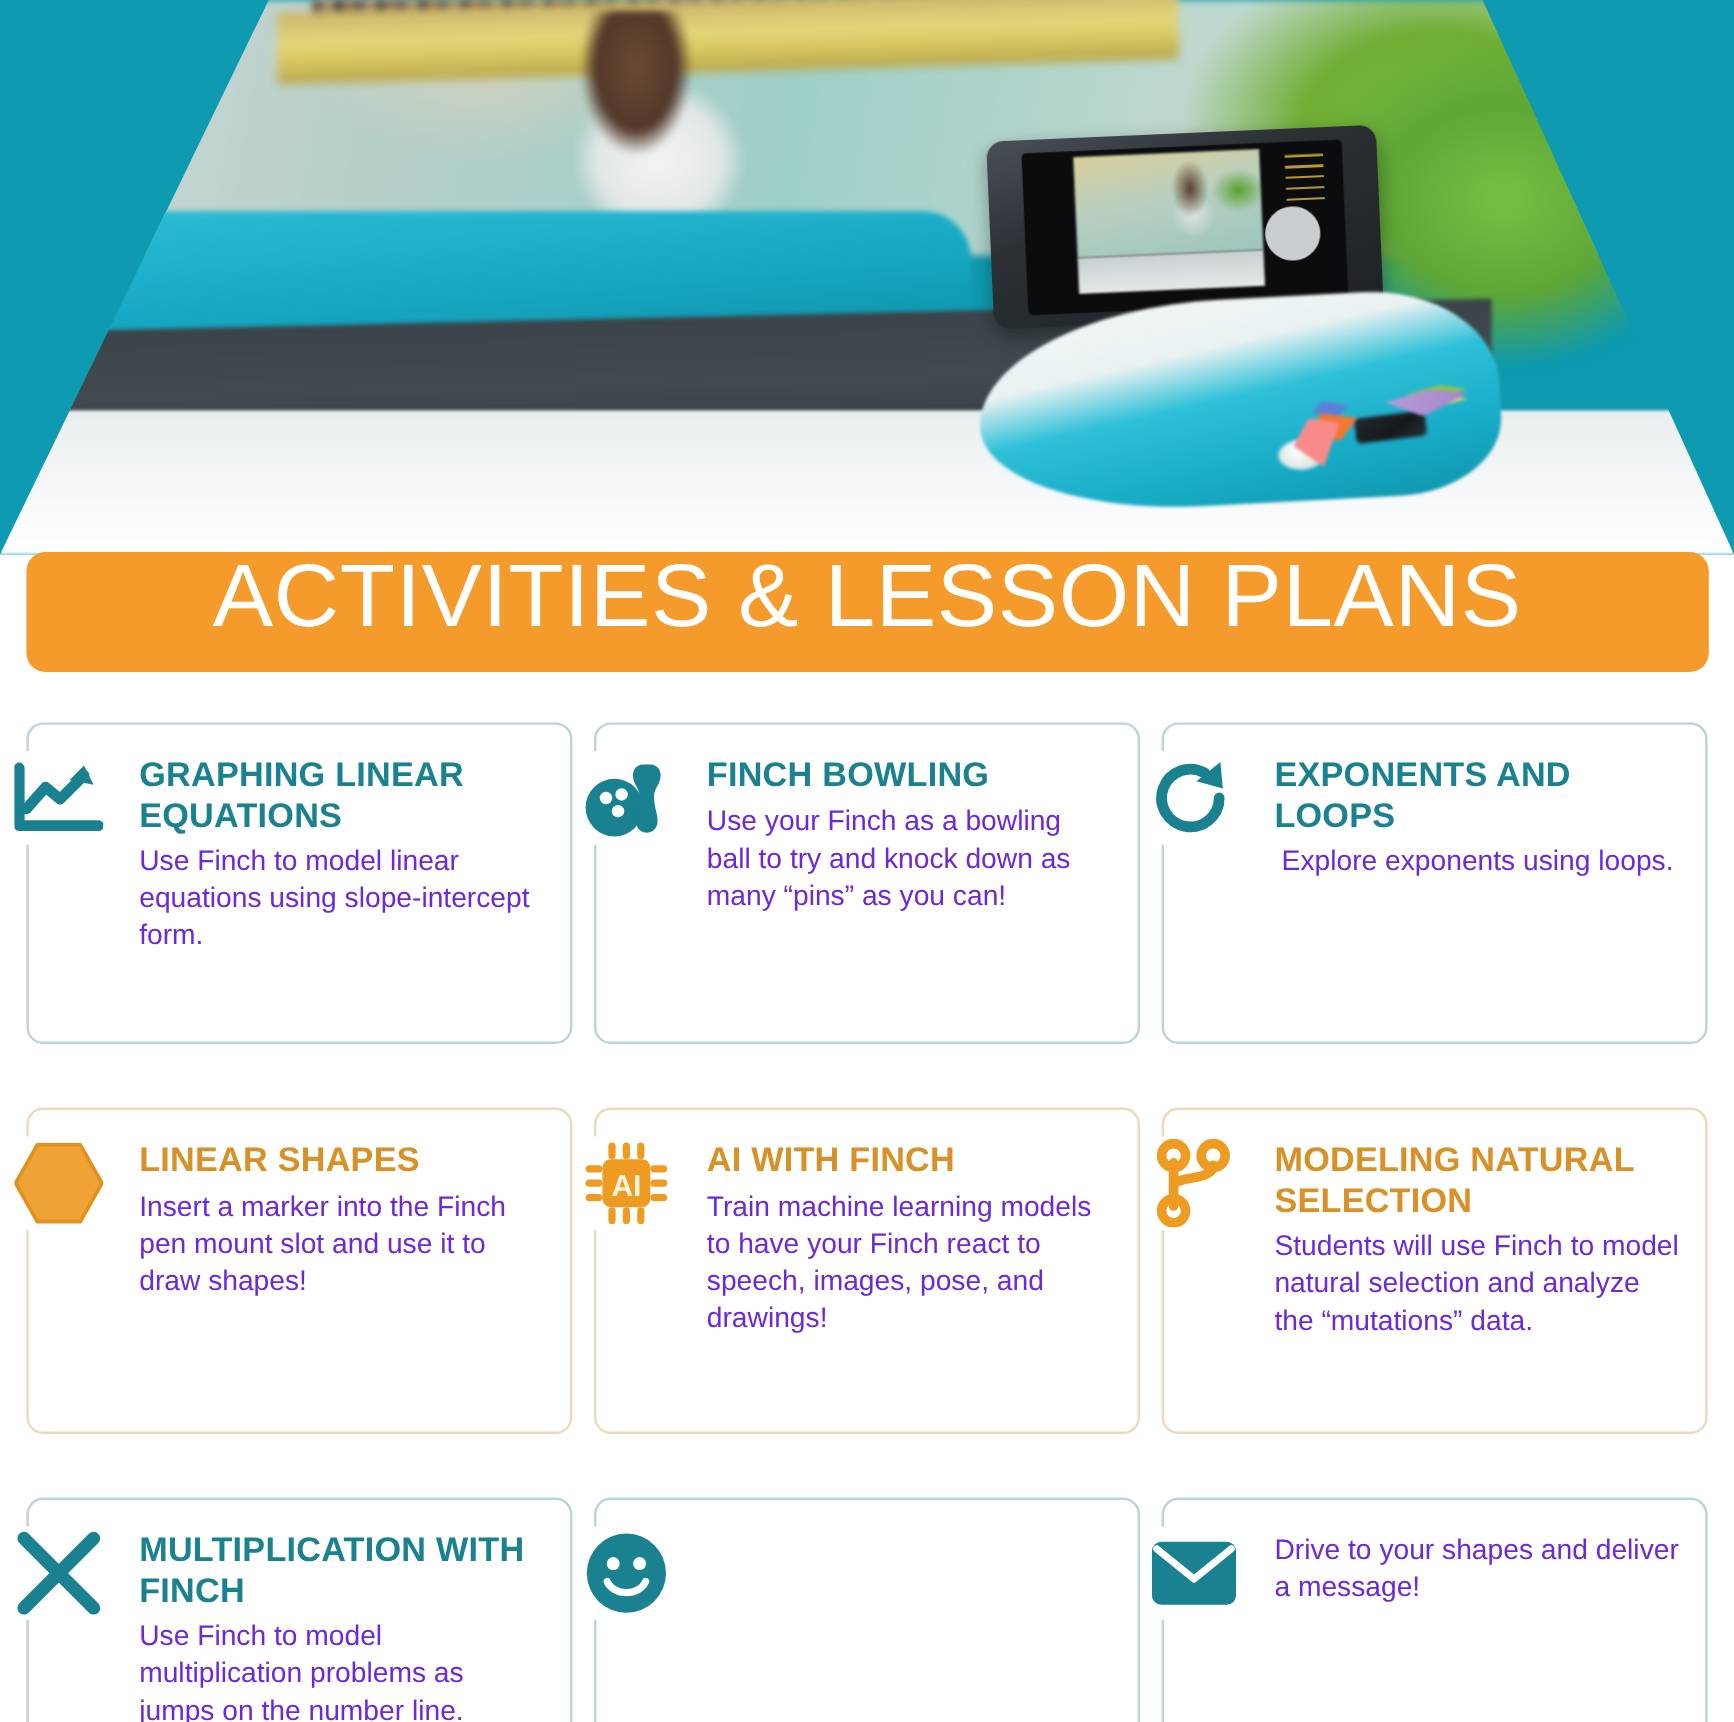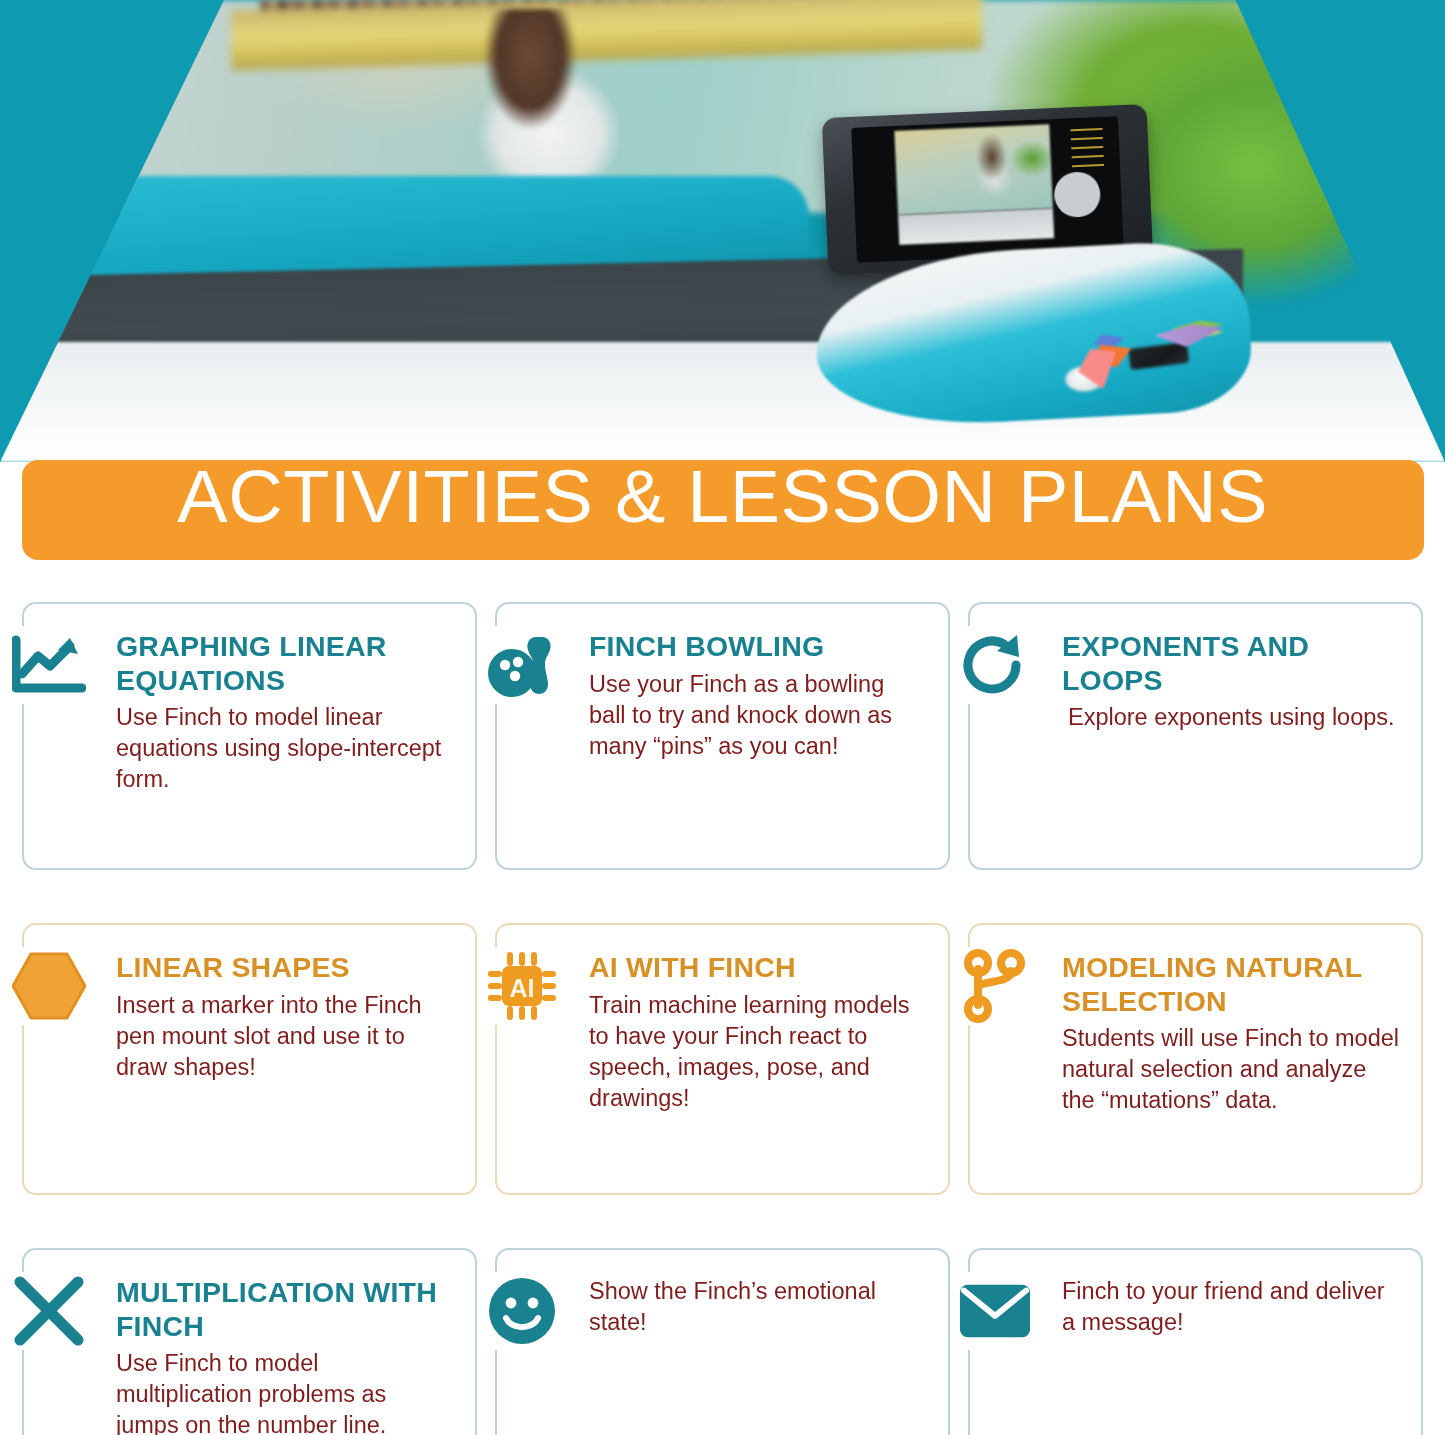--- a/index.html
+++ b/index.html
@@ -293,21 +293,21 @@
     line-height: 1.18;
     letter-spacing: 0.2px;
     margin-bottom: 5px;
   }
   .teal .card-title  { color: #19818F; }
   .orange .card-title{ color: #D89126; }
 
   .card-desc {
     font-size: 23.5px;
     line-height: 1.32;
-    color: #7f1d1d;
+    color: #6d28d9;
     font-weight: 400;
   }
   .card-desc.indent { text-indent: 6px; }
 </style>
 </head>
 <body>
 
 <div class="hero">
   <div class="hero-photo">
     <div class="ph-wall"></div>
@@ -463,28 +463,27 @@
 
     <div class="card teal">
       <div class="card-icon">
         <svg width="70" height="70" viewBox="0 0 70 70">
           <circle cx="35" cy="35" r="33" fill="#19818F"></circle>
           <circle cx="24" cy="27" r="5.4" fill="#ffffff"></circle>
           <circle cx="46" cy="27" r="5.4" fill="#ffffff"></circle>
           <path d="M19 42 a17 14 0 0 0 32 0" fill="none" stroke="#ffffff" stroke-width="6" stroke-linecap="round"></path>
         </svg>
       </div>
-      <div class="card-desc">Show the Finch’s emotional state!</div>
     </div>
 
     <div class="card teal">
       <div class="card-icon">
         <svg width="76" height="58" viewBox="0 0 76 58">
           <rect x="2" y="2" width="72" height="54" rx="8" fill="#19818F"></rect>
           <path d="M6 8 L38 34 L70 8" fill="none" stroke="#ffffff" stroke-width="6" stroke-linejoin="round" stroke-linecap="round"></path>
         </svg>
       </div>
-      <div class="card-desc">Finch to your friend and deliver a message!</div>
+      <div class="card-desc">Drive to your shapes and deliver a message!</div>
     </div>
 
   </div>
 
 </div>
 
 </body></html>

